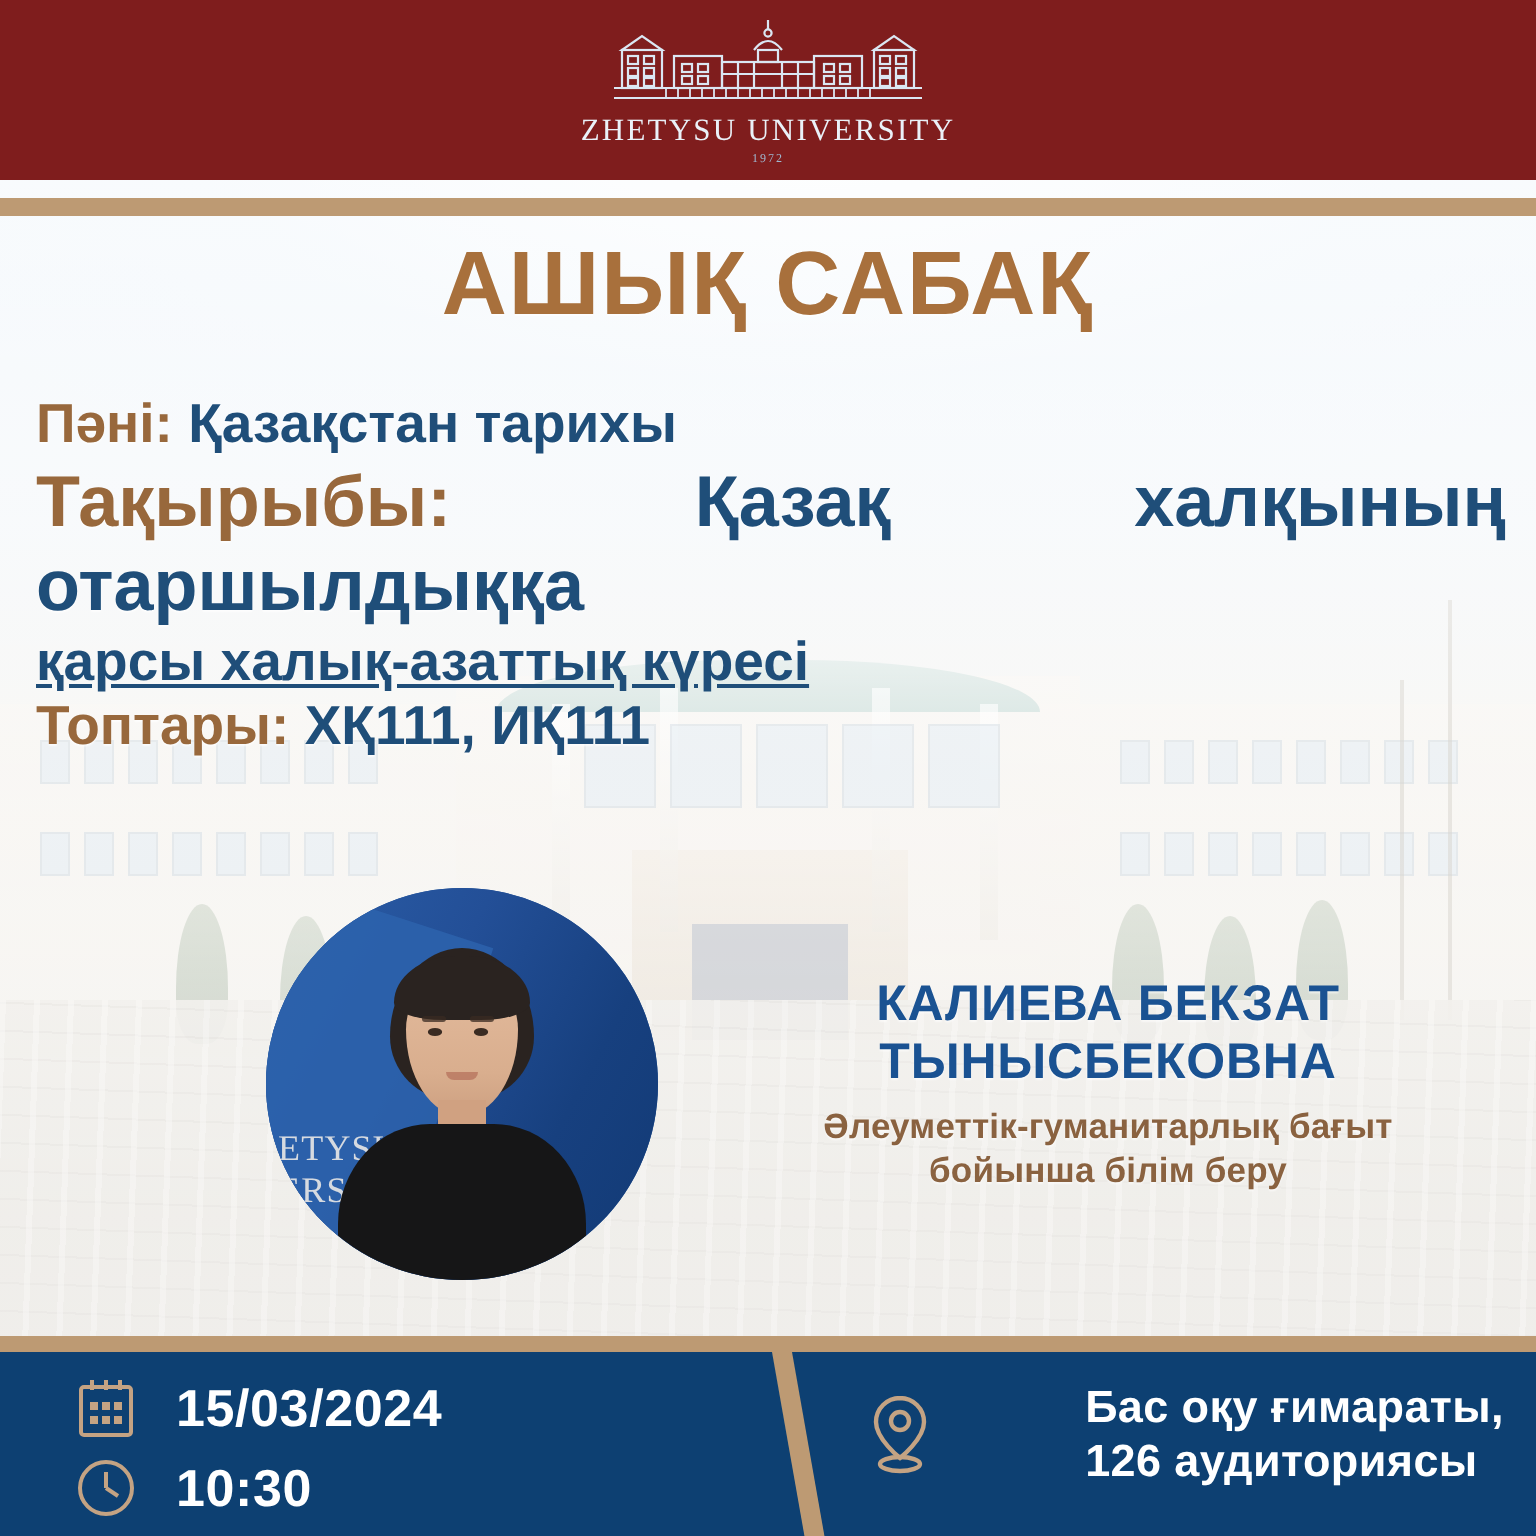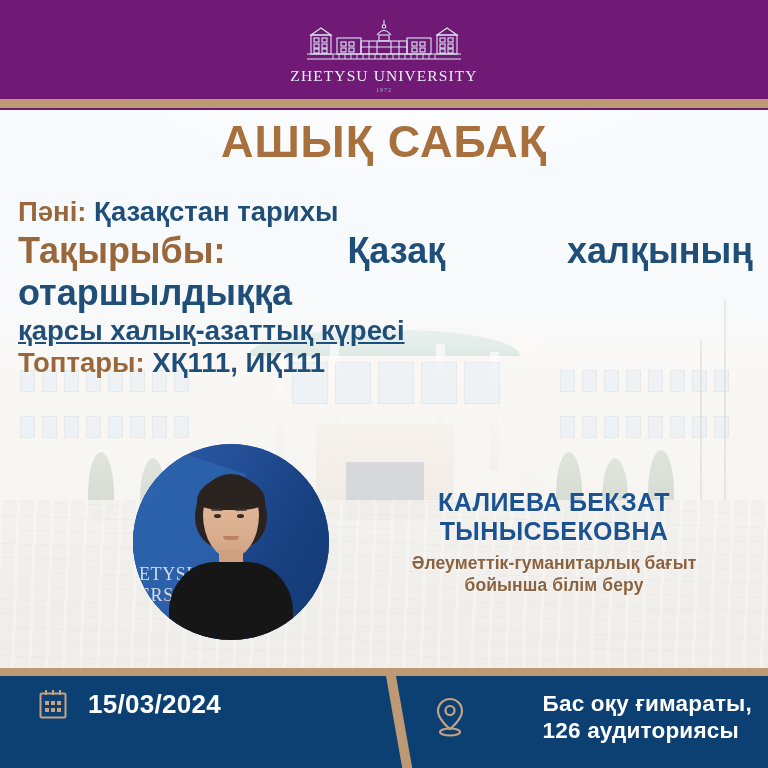--- a/index.html
+++ b/index.html
@@ -77,22 +77,22 @@
   }
 
   
   .bg-haze{
     position:absolute;left:0;top:0;width:768px;height:768px;
     background:linear-gradient(180deg,rgba(255,255,255,.72) 0%,rgba(255,255,255,.62) 30%,rgba(255,255,255,.42) 50%,rgba(255,255,255,.46) 72%,rgba(255,255,255,.55) 100%);
   }
 
   
   .header{
-    position:absolute;left:0;top:0;width:768px;height:110px;
-    background:#701a75;
+    position:absolute;left:0;top:0;width:768px;height:90px;
+    background:#7f1d1d;
     display:flex;align-items:center;justify-content:center;
   }
   .header-gold{
     position:absolute;left:0;top:99px;width:768px;height:9px;
     background:#bd9a73;
   }
   .logo{
     display:flex;flex-direction:column;align-items:center;justify-content:center;
     gap:1px;margin-top:2px;
   }
@@ -452,20 +452,30 @@
               <rect x="14" y="13" width="4" height="4"></rect>
               <rect x="20" y="13" width="4" height="4"></rect>
             <rect x="8" y="20" width="4" height="4"></rect>
               <rect x="14" y="20" width="4" height="4"></rect>
               <rect x="20" y="20" width="4" height="4"></rect>
           </g>
         </svg>
       </span>
       <span class="f-text">15/03/2024</span>
     </div>
+    <div class="f-row">
+      <span class="f-icon">
+        <svg width="32" height="32" viewBox="0 0 32 32" fill="none" stroke="#c4a383" stroke-width="2">
+          <circle cx="16" cy="16" r="13"></circle>
+          <line x1="16" y1="16" x2="16" y2="8"></line>
+          <line x1="16" y1="16" x2="22" y2="20"></line>
+        </svg>
+      </span>
+      <span class="f-text">10:30</span>
+    </div>
   </div>
 
   <div class="f-right">
     <span class="f-icon">
       <svg width="34" height="42" viewBox="0 0 34 42" fill="none" stroke="#c4a383" stroke-width="2.2">
         <path d="M17 3 C10.4 3 5 8.4 5 15 C5 23.5 17 33 17 33 C17 33 29 23.5 29 15 C29 8.4 23.6 3 17 3 Z"></path>
         <circle cx="17" cy="14.5" r="4.5"></circle>
         <ellipse cx="17" cy="36" rx="10" ry="3.5"></ellipse>
       </svg>
     </span>

